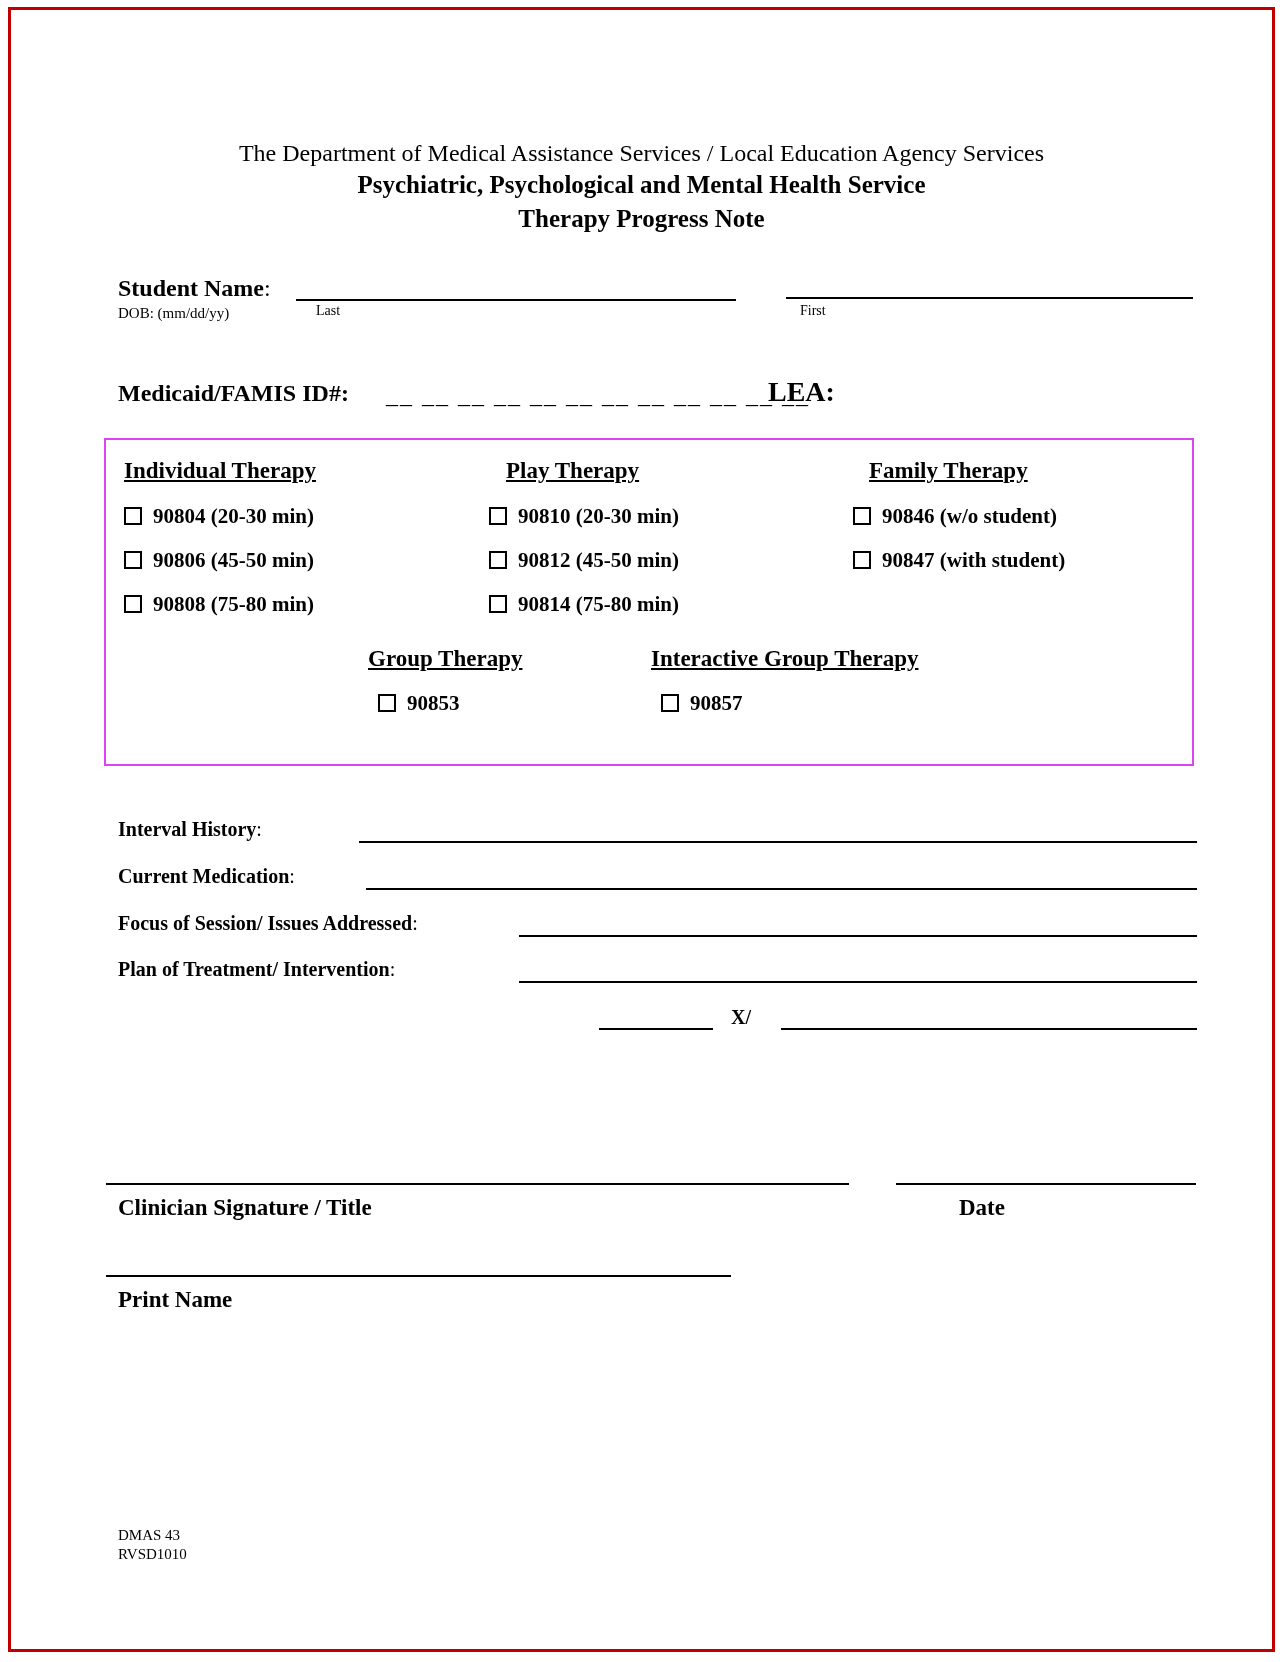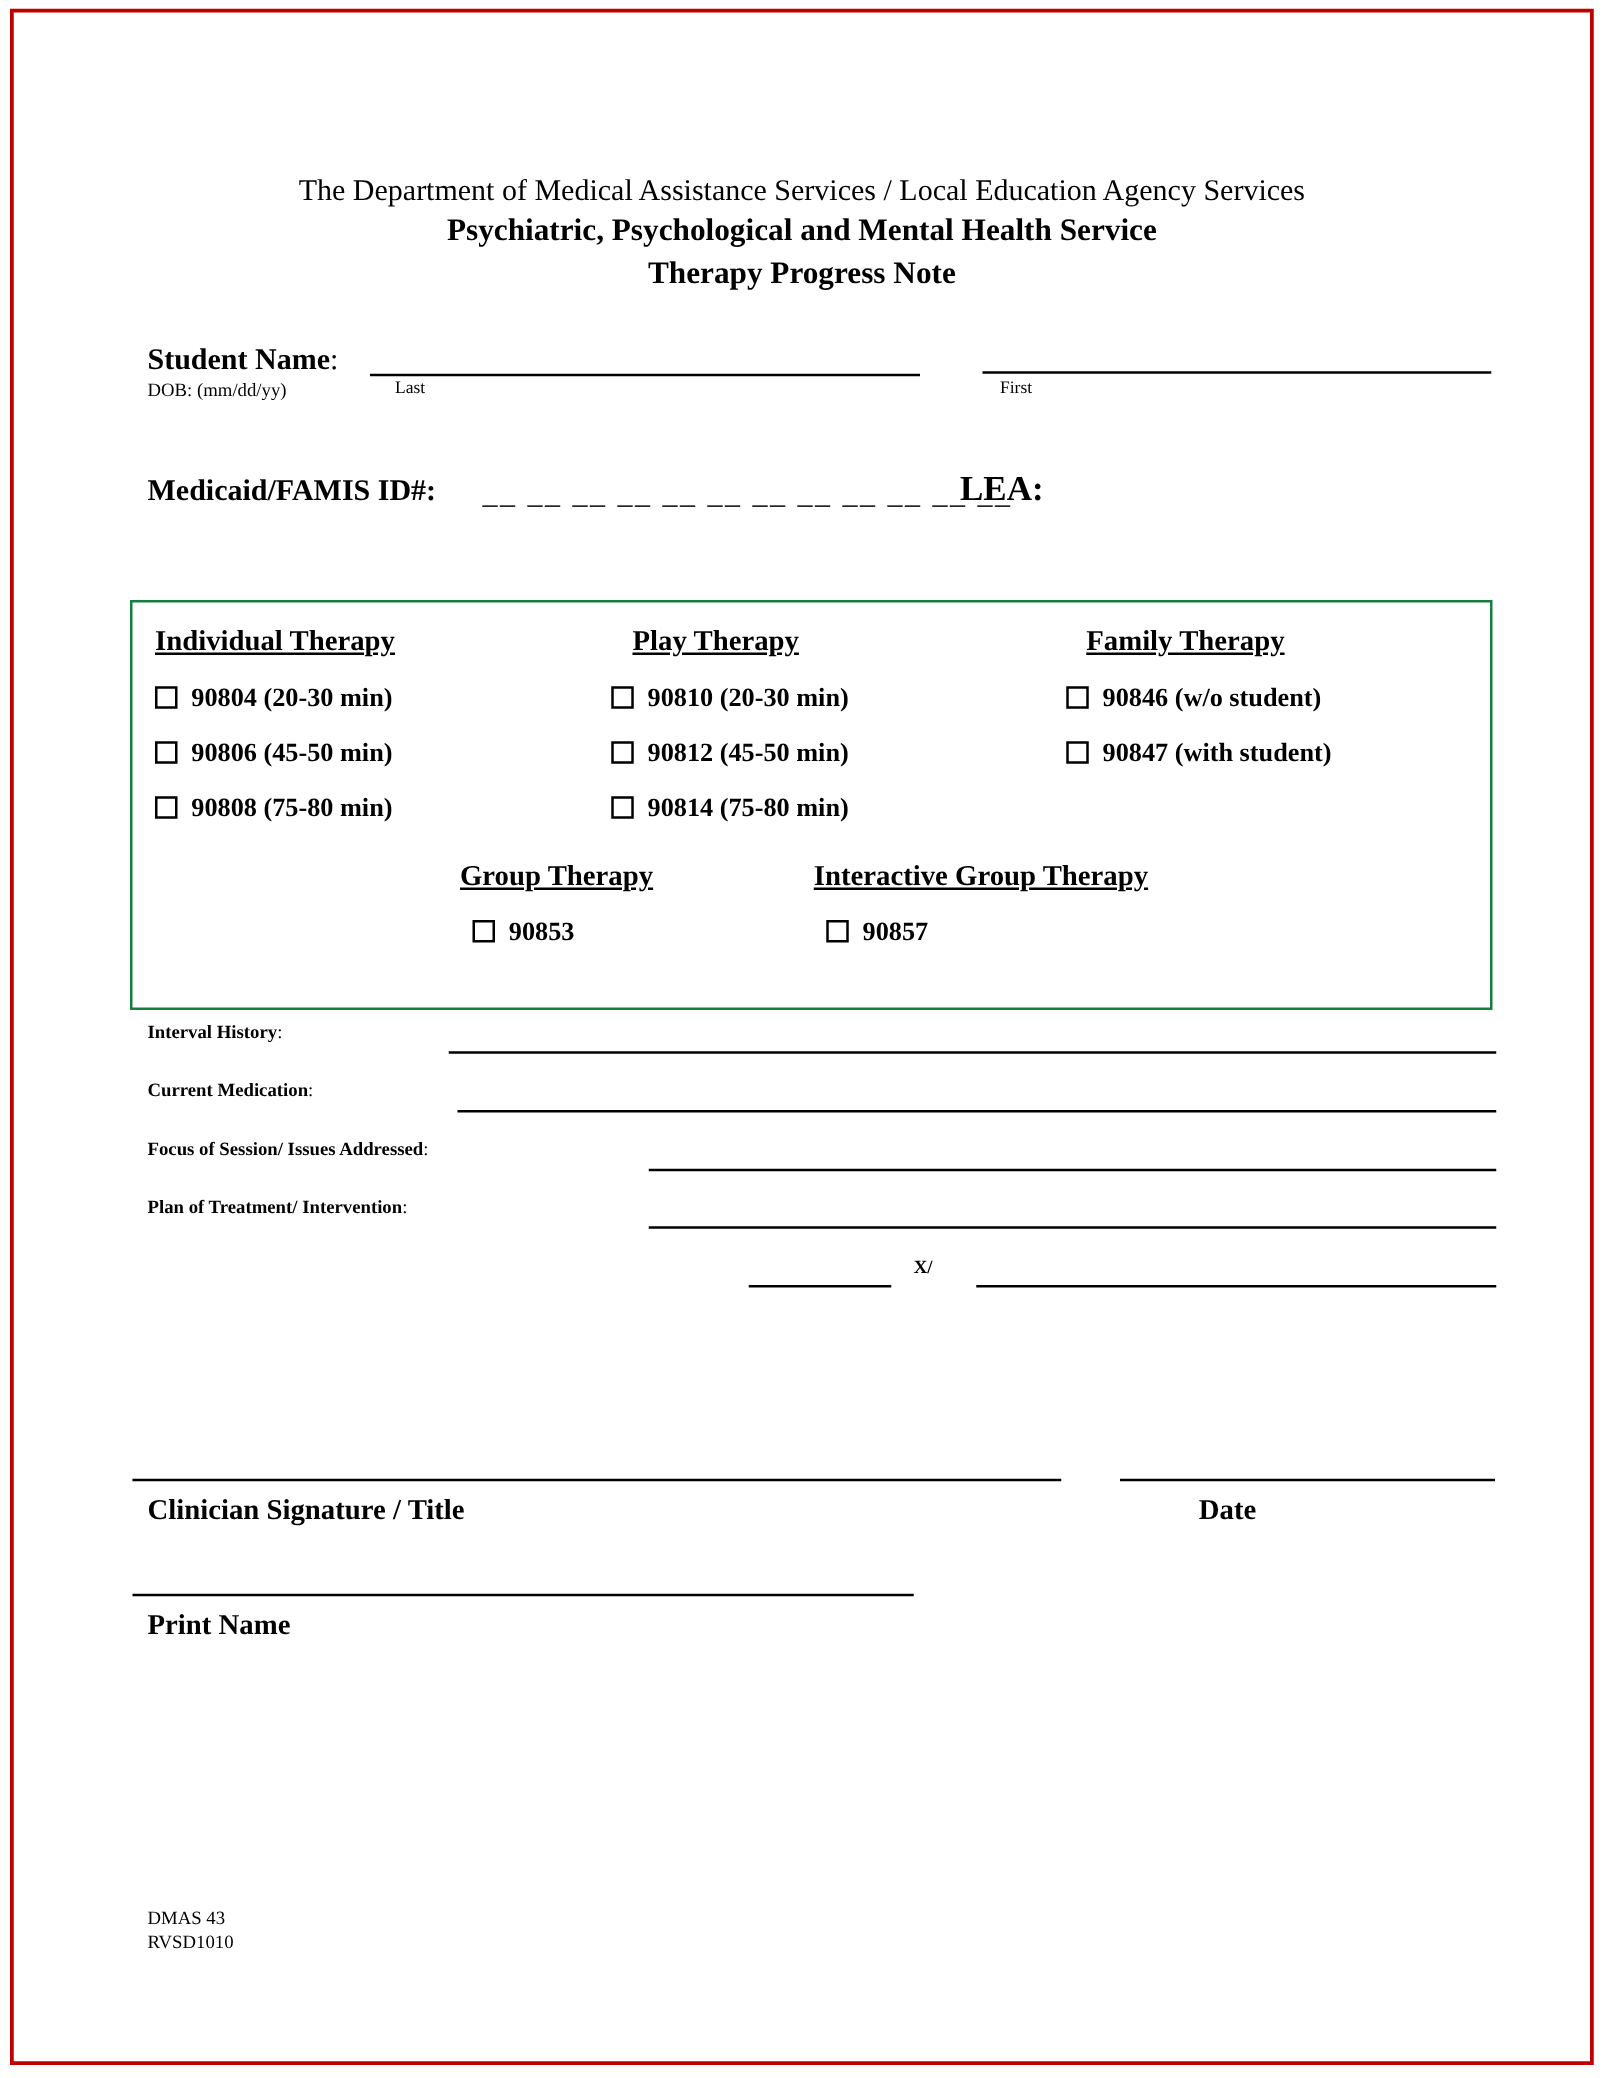--- a/index.html
+++ b/index.html
@@ -111,23 +111,22 @@
     font-weight: bold;
   }
 
   
   .therapy-box {
     position: absolute;
     left: 93px;
     top: 428px;
     width: 1090px;
     height: 328px;
-    border: 2px solid #15803d;
-    box-sizing: border-box;
-    margin-top: 42px;
+    border: 2px solid #d946ef;
+    box-sizing: border-box;
   }
   .col-head {
     position: absolute;
     font-size: 23px;
     font-weight: bold;
     text-decoration: underline;
   }
   .chk-item {
     position: absolute;
     font-size: 21px;
@@ -148,21 +147,21 @@
     left: 12px;
     bottom: 8px;
     font-size: 23px;
   }
   .icd-row .b { font-weight: bold; }
   .icd-row .small { font-size: 19px; }
 
   
   .field {
     position: absolute;
-    font-size: 15px;
+    font-size: 20px;
     font-weight: bold;
     white-space: nowrap;
   }
   .field .norm { font-weight: normal; }
 
   
   .sig-label {
     position: absolute;
     font-size: 23px;
     font-weight: bold;

